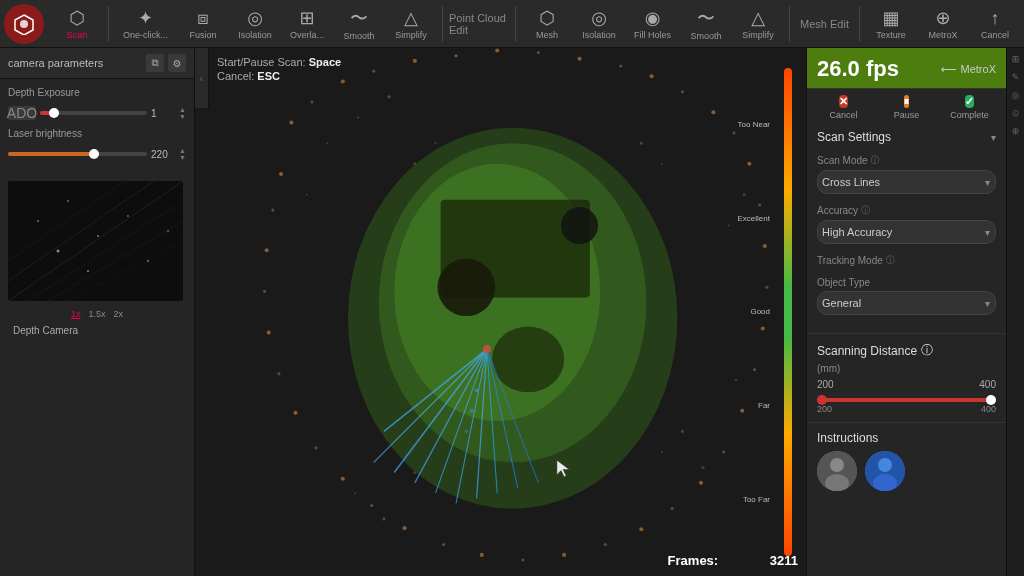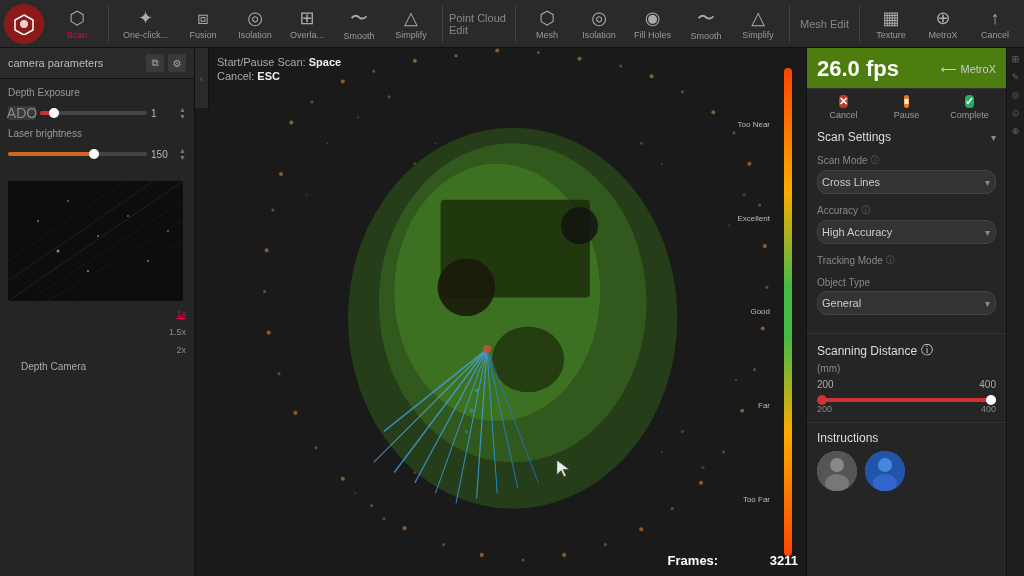--- a/index.html
+++ b/index.html
@@ -31,24 +31,24 @@
     .slider-fill-red { height: 4px; background: #cc3333; border-radius: 2px; }
     .slider-fill-orange { height: 4px; background: #cc6622; border-radius: 2px; }
     .slider-thumb { width: 10px; height: 10px; background: white; border-radius: 50%; position: absolute; top: -3px; cursor: pointer; }
     .param-value { font-size: 10px; color: #bbb; min-width: 24px; }
     .param-arrows { display: flex; flex-direction: column; cursor: pointer; }
     .arrow-up, .arrow-down { font-size: 7px; color: #777; line-height: 1; }
 
     .logo-small { width: 28px; height: 14px; background: #3a3a3a; border-radius: 2px; display: flex; align-items: center; justify-content: center; font-size: 14px; color: #888; }
 
     .depth-preview { margin: 4px 8px; width: 175px; height: 120px; background: #111; border-radius: 3px; overflow: hidden; position: relative; }
-    .zoom-bar { display: flex; align-items: flex-end; justify-content: center; gap: 8px; padding: 4px 8px; font-size: 9px; color: #666; flex-direction: column; }
+    .zoom-bar { display: flex; align-items: flex-start; justify-content: center; gap: 8px; padding: 4px 8px; font-size: 9px; color: #666; }
     .zoom-btn { font-size: 9px; color: #888; cursor: pointer; }
     .zoom-btn.active { color: #e05; text-decoration: underline; }
-    .depth-label { font-size: 10px; color: #aaa; padding: 2px 21px; }
+    .depth-label { font-size: 10px; color: #aaa; padding: 2px 13px; }
 
     
     .collapse-btn { width: 14px; height: 60px; background: #2a2a2a; border-right: 1px solid #111; display: flex; align-items: center; justify-content: center; cursor: pointer; color: #666; font-size: 10px; flex-shrink: 0; }
 
     
     .center-canvas { flex: 1; position: relative; background: #1a1a1a; overflow: hidden; }
     .scan-info { position: absolute; top: 8px; left: 8px; font-size: 11px; color: #ddd; z-index: 10; }
     .scan-info div { margin-bottom: 2px; }
     .scan-info span.key { color: #aaa; }
     .scan-info span.val { color: #eee; font-weight: bold; }
@@ -208,21 +208,21 @@
         </div>
       </div>
       <div class="param-row">
         <span class="param-row-label">Laser brightness</span>
       </div>
       <div style="display:flex;align-items:center;gap:4px;margin-bottom:8px;">
         <div class="slider-track" style="flex:1;position:relative;">
           <div class="slider-fill-orange" style="width:60%;"></div>
           <div class="slider-thumb" style="left:58%;"></div>
         </div>
-        <span class="param-value">150</span>
+        <span class="param-value">220</span>
         <div class="param-arrows">
           <span class="arrow-up">▲</span>
           <span class="arrow-down">▼</span>
         </div>
       </div>
     </div>
 
     <div class="depth-preview">
       <svg width="175" height="120" viewBox="0 0 175 120">
         <rect width="175" height="120" fill="#0d0d0d"></rect>

